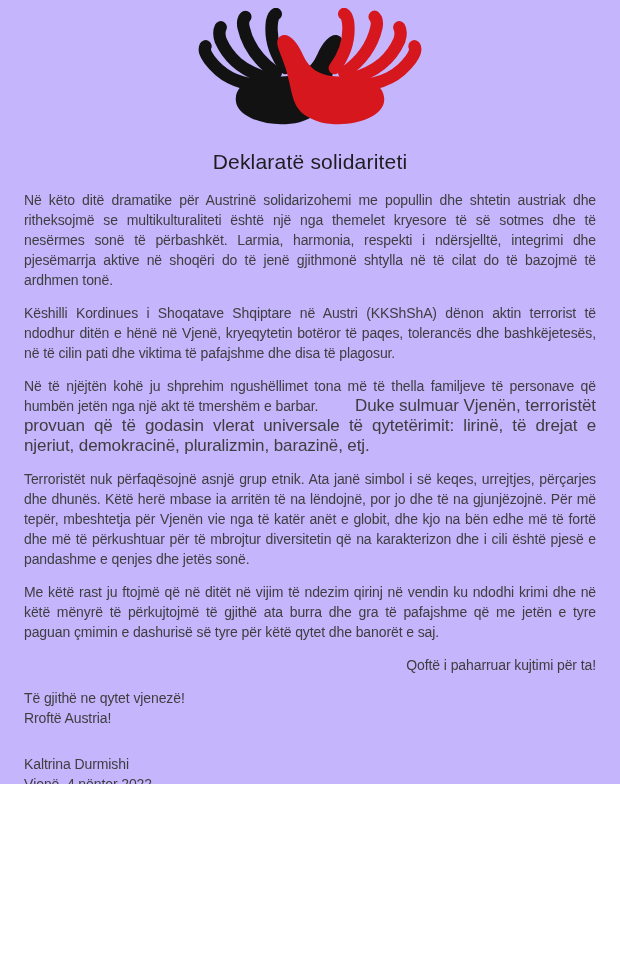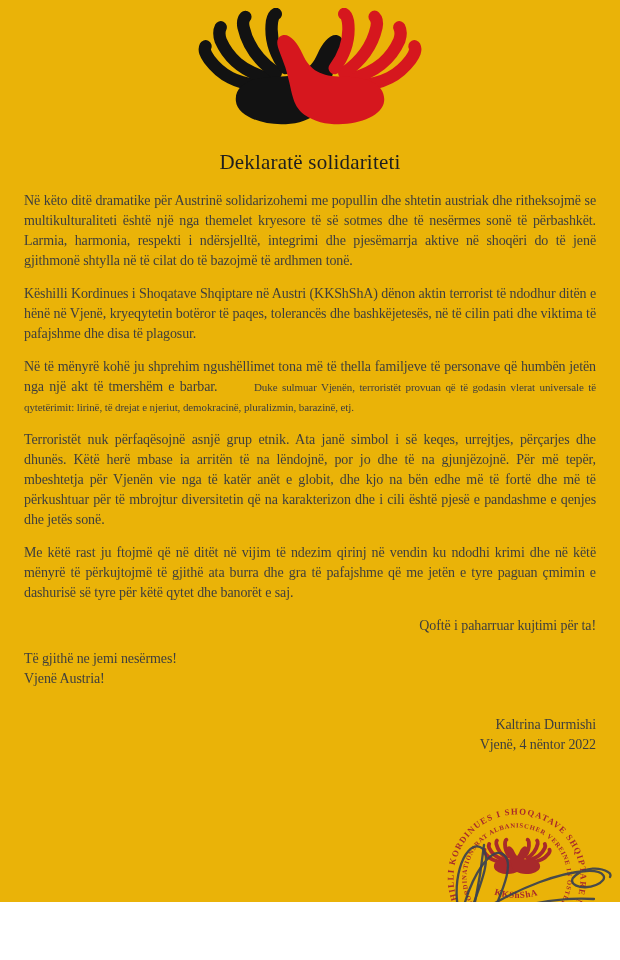--- a/index.html
+++ b/index.html
@@ -1,39 +1,39 @@
 <!DOCTYPE html>
 <html style="--logo-black: #121212; --logo-red: #d6171e; --stamp-red: #a8292b; --signature-ink: #3a4150; --text: #3e3e3e; --title: #1e1e1e;"><head>
 <meta charset="utf-8">
 <style>
   html,body { margin:0; padding:0; background:#ffffff; }
   .page {
-    position:relative; width:620px; height:902px; overflow:hidden;
-    background:#eab308;
-    font-family:Liberation Serif, serif;
+    position:relative; width:620px; height:784px; overflow:hidden;
+    background:#c4b5fd;
+    font-family:Liberation Sans, sans-serif;
   }
   .logo-wrap { padding-top:8px; text-align:center; }
   .hand-black { color: var(--logo-black,#121212); }
   .hand-red   { color: var(--logo-red,#d6171e); }
   .title {
     margin:14px 0 0; text-align:center;
     font-size:21px; font-weight:500; letter-spacing:0.2px;
     color: var(--title,#1e1e1e);
   }
   .content {
     margin:16px 24px 0;
     font-size:14px; line-height:20px; letter-spacing:-0.1px;
     color: var(--text,#3e3e3e);
     text-align:justify;
   }
   .content p { margin:0 0 13px; }
   .content p.single { text-align:right; }
-  .content .small { font-size:11px;margin-left:32px; }
+  .content .small { font-size:17px;margin-left:32px; }
   .closing { text-align:left; margin:0 0 26px !important; }
-  .signoff { text-align:right; line-height:20px; }
+  .signoff { text-align:left; line-height:20px; }
   .stamp { position:absolute; left:430px; top:791px; width:174px; height:174px; }
   .stamp-ink text { fill: var(--stamp-red,#a8292b); }
   .stamp-hands { color: var(--stamp-red,#a8292b); }
   .stamp-dot { fill: var(--stamp-red,#a8292b); }
   .signature { position:absolute; left:424px; top:811px; width:196px; height:148px; }
   .signature path {
     fill:none; stroke: var(--signature-ink,#3a4150);
     stroke-width:2.3; stroke-linecap:round; opacity:0.92;
   }
   .finger { fill:none; stroke:currentColor; stroke-width:13; stroke-linecap:round; }
@@ -65,28 +65,28 @@
       <use href="#hand-left" class="hand-black"></use>
       <use href="#hand-right" class="hand-red"></use>
     </svg>
   </div>
 
   <h1 class="title">Deklaratë solidariteti</h1>
 
   <div class="content">
     <p><span>Në këto ditë dramatike për Austrinë solidarizohemi me popullin dhe shtetin austriak dhe ritheksojmë se multikulturaliteti është një nga themelet kryesore të së sotmes dhe të nesërmes sonë të përbashkët. Larmia, harmonia, respekti i ndërsjelltë, integrimi dhe pjesëmarrja aktive në shoqëri do të jenë gjithmonë shtylla në të cilat do të bazojmë të ardhmen tonë.</span></p>
     <p><span>Këshilli Kordinues i Shoqatave Shqiptare në Austri (KKShShA) dënon aktin terrorist të ndodhur ditën e hënë në Vjenë, kryeqytetin botëror të paqes, tolerancës dhe bashkëjetesës, në të cilin pati dhe viktima të pafajshme dhe disa të plagosur.</span></p>
-    <p><span>Në të mënyrë kohë ju shprehim ngushëllimet tona më të thella familjeve të personave që humbën jetën nga një akt të tmershëm e barbar.</span><span class="small"> Duke sulmuar Vjenën, terroristët provuan që të godasin vlerat universale të qytetërimit: lirinë, të drejat e njeriut, demokracinë, pluralizmin, barazinë, etj.</span></p>
+    <p><span>Në të njëjtën kohë ju shprehim ngushëllimet tona më të thella familjeve të personave që humbën jetën nga një akt të tmershëm e barbar.</span><span class="small"> Duke sulmuar Vjenën, terroristët provuan që të godasin vlerat universale të qytetërimit: lirinë, të drejat e njeriut, demokracinë, pluralizmin, barazinë, etj.</span></p>
     <p><span>Terroristët nuk përfaqësojnë asnjë grup etnik. Ata janë simbol i së keqes, urrejtjes, përçarjes dhe dhunës. Këtë herë mbase ia arritën të na lëndojnë, por jo dhe të na gjunjëzojnë. Për më tepër, mbeshtetja për Vjenën vie nga të katër anët e globit, dhe kjo na bën edhe më të fortë dhe më të përkushtuar për të mbrojtur diversitetin që na karakterizon dhe i cili është pjesë e pandashme e qenjes dhe jetës sonë.</span></p>
     <p><span>Me këtë rast ju ftojmë që në ditët në vijim të ndezim qirinj në vendin ku ndodhi krimi dhe në këtë mënyrë të përkujtojmë të gjithë ata burra dhe gra të pafajshme që me jetën e tyre paguan çmimin e dashurisë së tyre për këtë qytet dhe banorët e saj.</span></p>
     <p class="single"><span>Qoftë i paharruar kujtimi për ta!</span></p>
 
     <p class="closing">
-      <span>Të gjithë ne jemi nesërmes!</span><br>
-      <span>Vjenë Austria!</span>
+      <span>Të gjithë ne qytet vjenezë!</span><br>
+      <span>Rroftë Austria!</span>
     </p>
 
     <div class="signoff">
       <div>Kaltrina Durmishi</div>
       <div>Vjenë, 4 nëntor 2022</div>
     </div>
   </div>
 
   <div class="stamp">
     <svg width="174" height="174" viewBox="0 0 200 200" aria-hidden="true">

